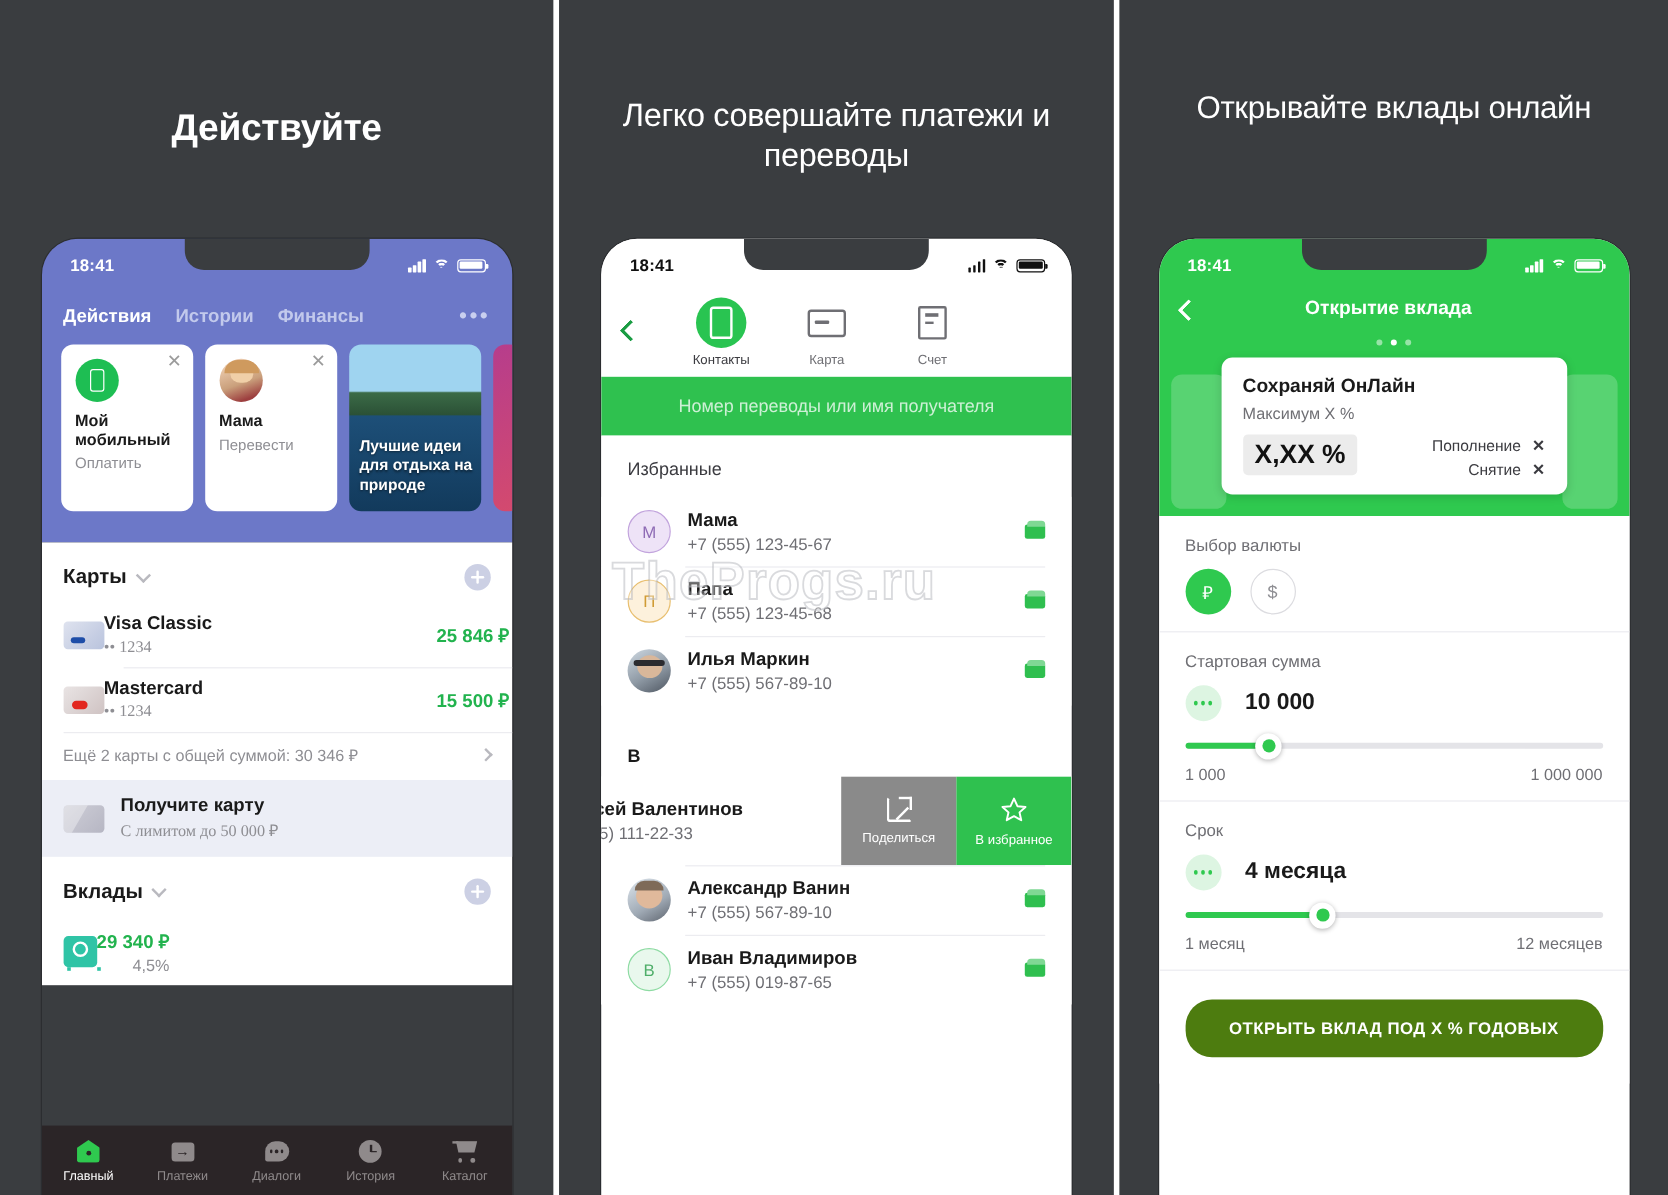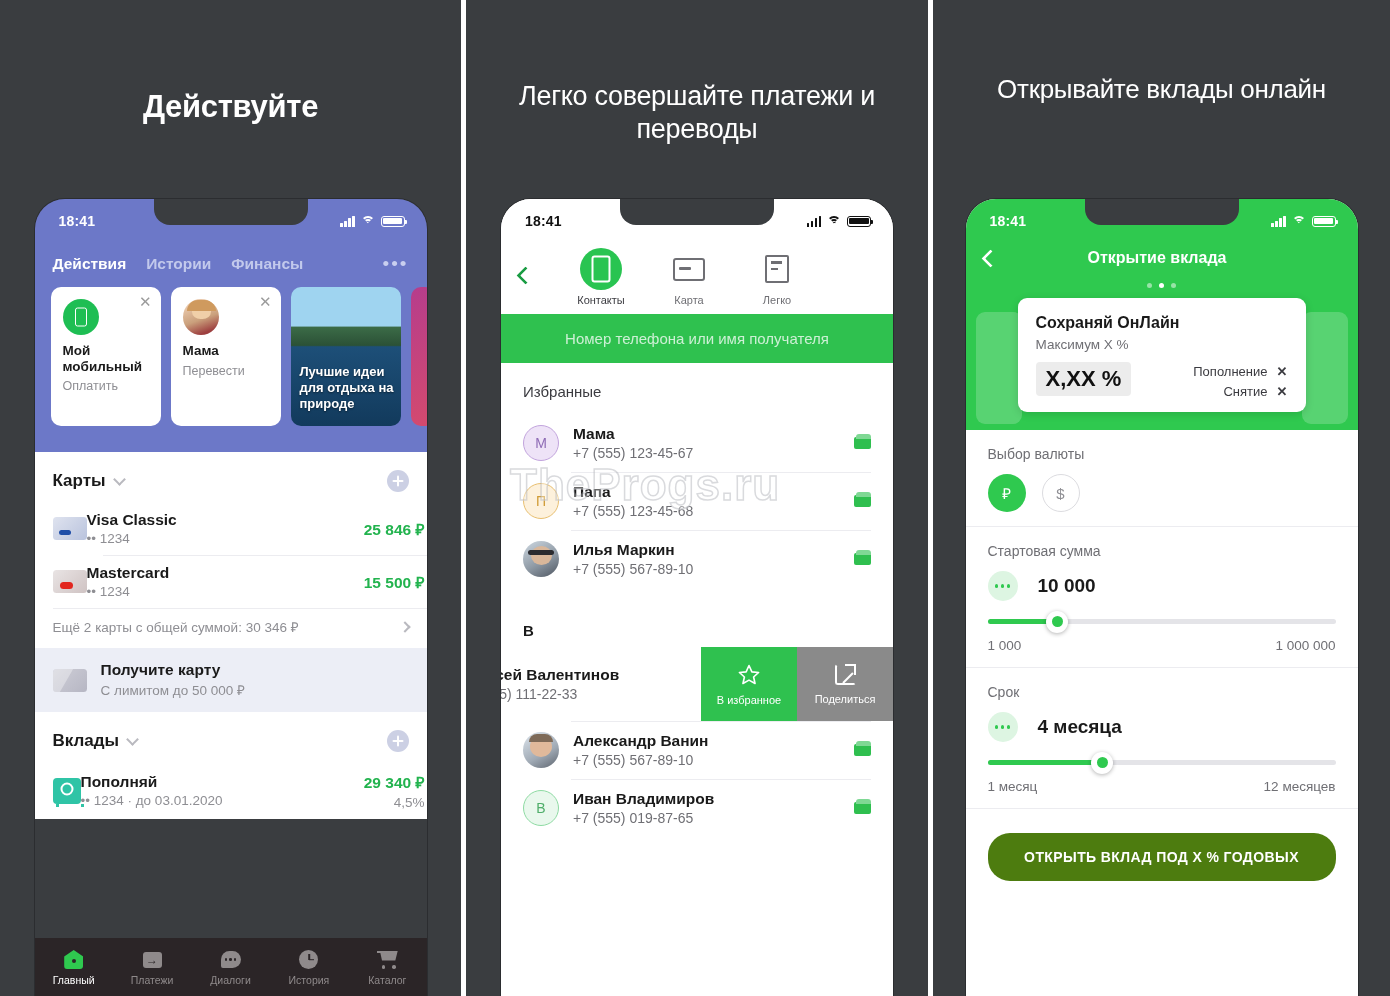--- a/index.html
+++ b/index.html
@@ -132,21 +132,21 @@
   .mini-card.visa::after { content:""; position:absolute; left:6px; bottom:5px; width:12px; height:5px;
     background:#1f4ea8; border-radius:2.5px; }
   .mini-card.mc { background:linear-gradient(135deg,#e9e4e4 0%,#cfc3c3 100%); }
   .mini-card.mc::after { content:""; position:absolute; left:7px; bottom:4px; width:13px; height:7px;
     background:#e2271f; border-radius:4px; }
   .mini-card.grey { background:linear-gradient(135deg,#cfcfd8 0%,#b6b6c3 100%); }
   .mini-card.grey::after{content:"";position:absolute;left:-4px;top:-8px;width:16px;height:40px;
     background:rgba(255,255,255,.35);transform:rotate(30deg);}
   .c-main { flex:1; min-width:0; }
   .c-title { font-size:15.5px; font-weight:bold; color:#1a1a1a; }
-  .c-sub { font-size:13.5px; color:#8e8e93; margin-top:2px; }
+  .c-sub { font-size:13.5px; color:#8e8e93; margin-top:2px;font-family:Liberation Serif, serif; }
   .c-right { text-align:right; }
   .c-amt { font-size:15.5px; font-weight:bold; color:#22b34e; }
   .c-rate { font-size:13.5px; color:#8e8e93; margin-top:2px; }
   .more-cards { display:flex; align-items:center; padding:10px 18px 12px 18px; position:relative; }
   .more-cards::before { content:""; position:absolute; left:18px; right:0; top:0; height:1px; background:#ececf0; }
   .more-cards span { font-size:13.5px; color:#8e8e93; }
   .chev-r { margin-left:auto; width:8px; height:8px; border-right:2px solid #b9b9bf;
     border-top:2px solid #b9b9bf; transform:rotate(45deg); }
   .get-card { background:#eceef6; display:flex; align-items:center; gap:14px; padding:13px 18px; }
   .safe-ico { width:28px; height:26px; border-radius:4px; background:#2fc4a6; position:relative; flex:none; }
@@ -396,24 +396,20 @@
         </div>
 
         <div class="sec-head">
           <h3>Вклады</h3>
           <div class="chev-d"></div>
           <div class="plus-btn"></div>
         </div>
 
         <div class="card-row">
           <div class="safe-ico"></div>
-          <div class="c-main">
-            <div class="c-title">Пополняй</div>
-            <div class="c-sub">•• 1234 · до 03.01.2020</div>
-          </div>
           <div class="c-right">
             <div class="c-amt">29 340 ₽</div>
             <div class="c-rate">4,5%</div>
           </div>
         </div>
       </div>
 
       <div class="bottom-nav">
         <div class="nav-item active">
           <div class="nav-ico">
@@ -499,27 +495,27 @@
             <div class="dest">
               <div class="glyph">
                   <div class="dest-card"></div>
                 </div>
               <div class="lbl">Карта</div>
             </div>
             <div class="dest">
               <div class="glyph">
                   <div class="dest-doc"></div>
                 </div>
-              <div class="lbl">Легко</div>
+              <div class="lbl">Счет</div>
             </div>
           </div>
         </div>
       </div>
 
-      <div class="green-input">Номер телефона или имя получателя</div>
+      <div class="green-input">Номер переводы или имя получателя</div>
 
       <div style="background:#fff;">
         <div class="grp-label">Избранные</div>
 
         <div class="contact">
           <div class="c-av m">М</div>
           <div class="c-main">
             <div class="c-name">Мама</div>
             <div class="c-phone">+7 (555) 123-45-67</div>
           </div>
@@ -545,31 +541,31 @@
         </div>
 
         <div class="grp-label" style="padding-top:34px;padding-bottom:8px;font-weight:bold;color:#1a1a1a">В</div>
 
         <div class="contact swipe-row" style="padding-left:0;padding-right:0;height:74px;">
           <div style="flex:1;padding-left:0;margin-left:-22px;">
             <div class="c-name">ексей Валентинов</div>
             <div class="c-phone">(555) 111-22-33</div>
           </div>
           <div class="swipe-under">
+            <div class="swipe-act share">
+              <div class="ext-ico">
+                  <div class="ext-arrow"></div>
+                </div>
+              <div>Поделиться</div>
+            </div>
             <div class="swipe-act fav">
               <svg class="star-ico" viewBox="0 0 24 24" fill="none" stroke="#fff" stroke-width="1.7" stroke-linejoin="round">
                 <polygon points="12,2.6 15,9.2 22,9.9 16.8,14.6 18.3,21.4 12,17.9 5.7,21.4 7.2,14.6 2,9.9 9,9.2"></polygon>
               </svg>
               <div>В избранное</div>
-            </div>
-            <div class="swipe-act share">
-              <div class="ext-ico">
-                  <div class="ext-arrow"></div>
-                </div>
-              <div>Поделиться</div>
             </div>
           </div>
         </div>
 
         <div class="contact">
           <div class="c-av ph2"></div>
           <div class="c-main">
             <div class="c-name">Александр Ванин</div>
             <div class="c-phone">+7 (555) 567-89-10</div>
           </div>

